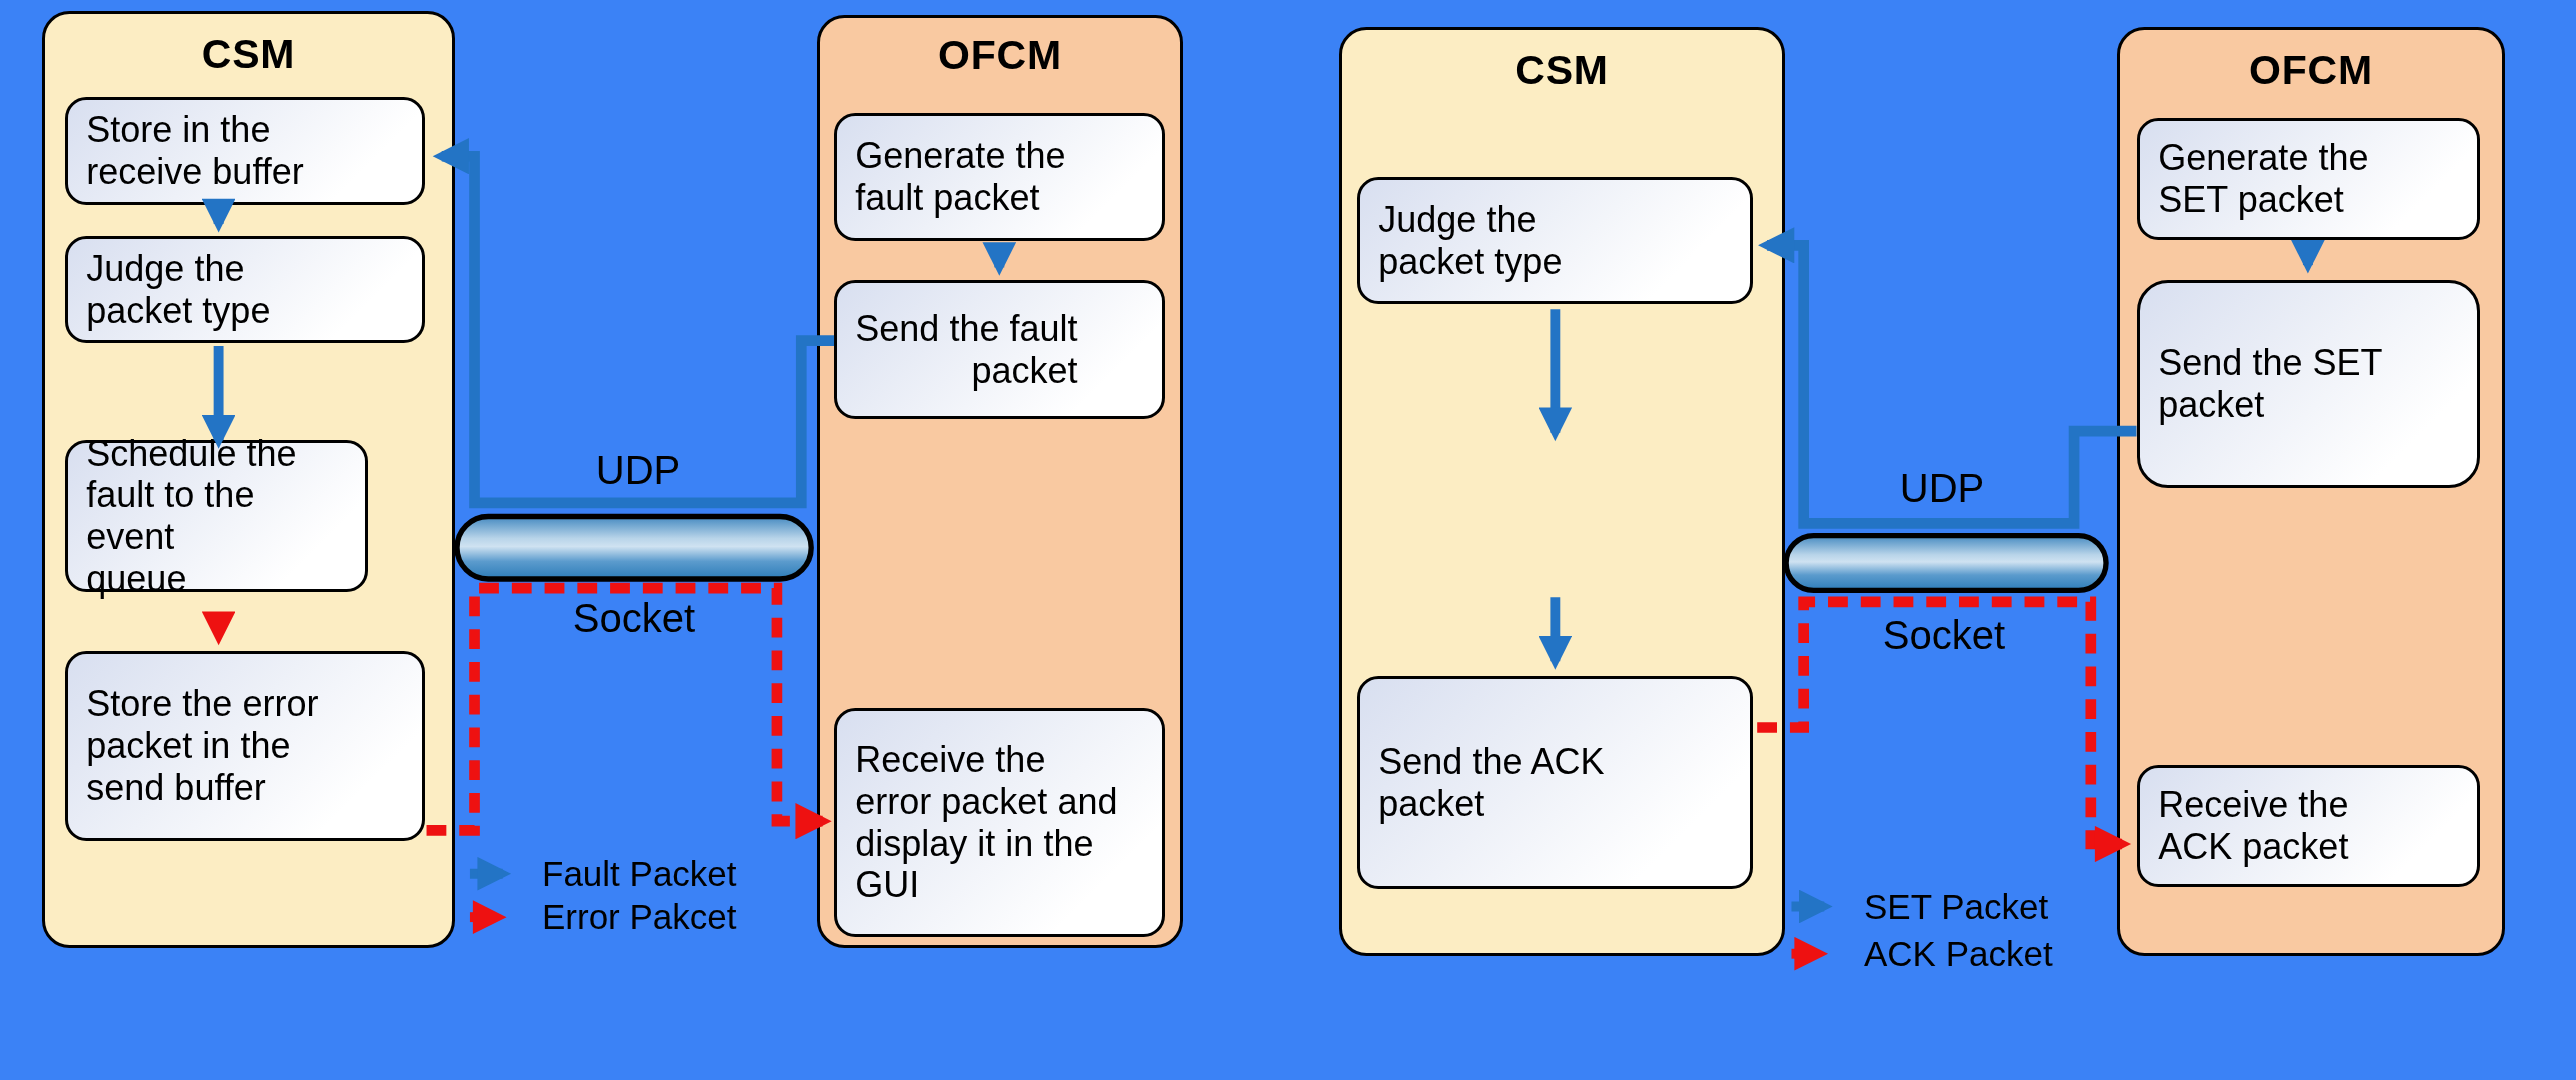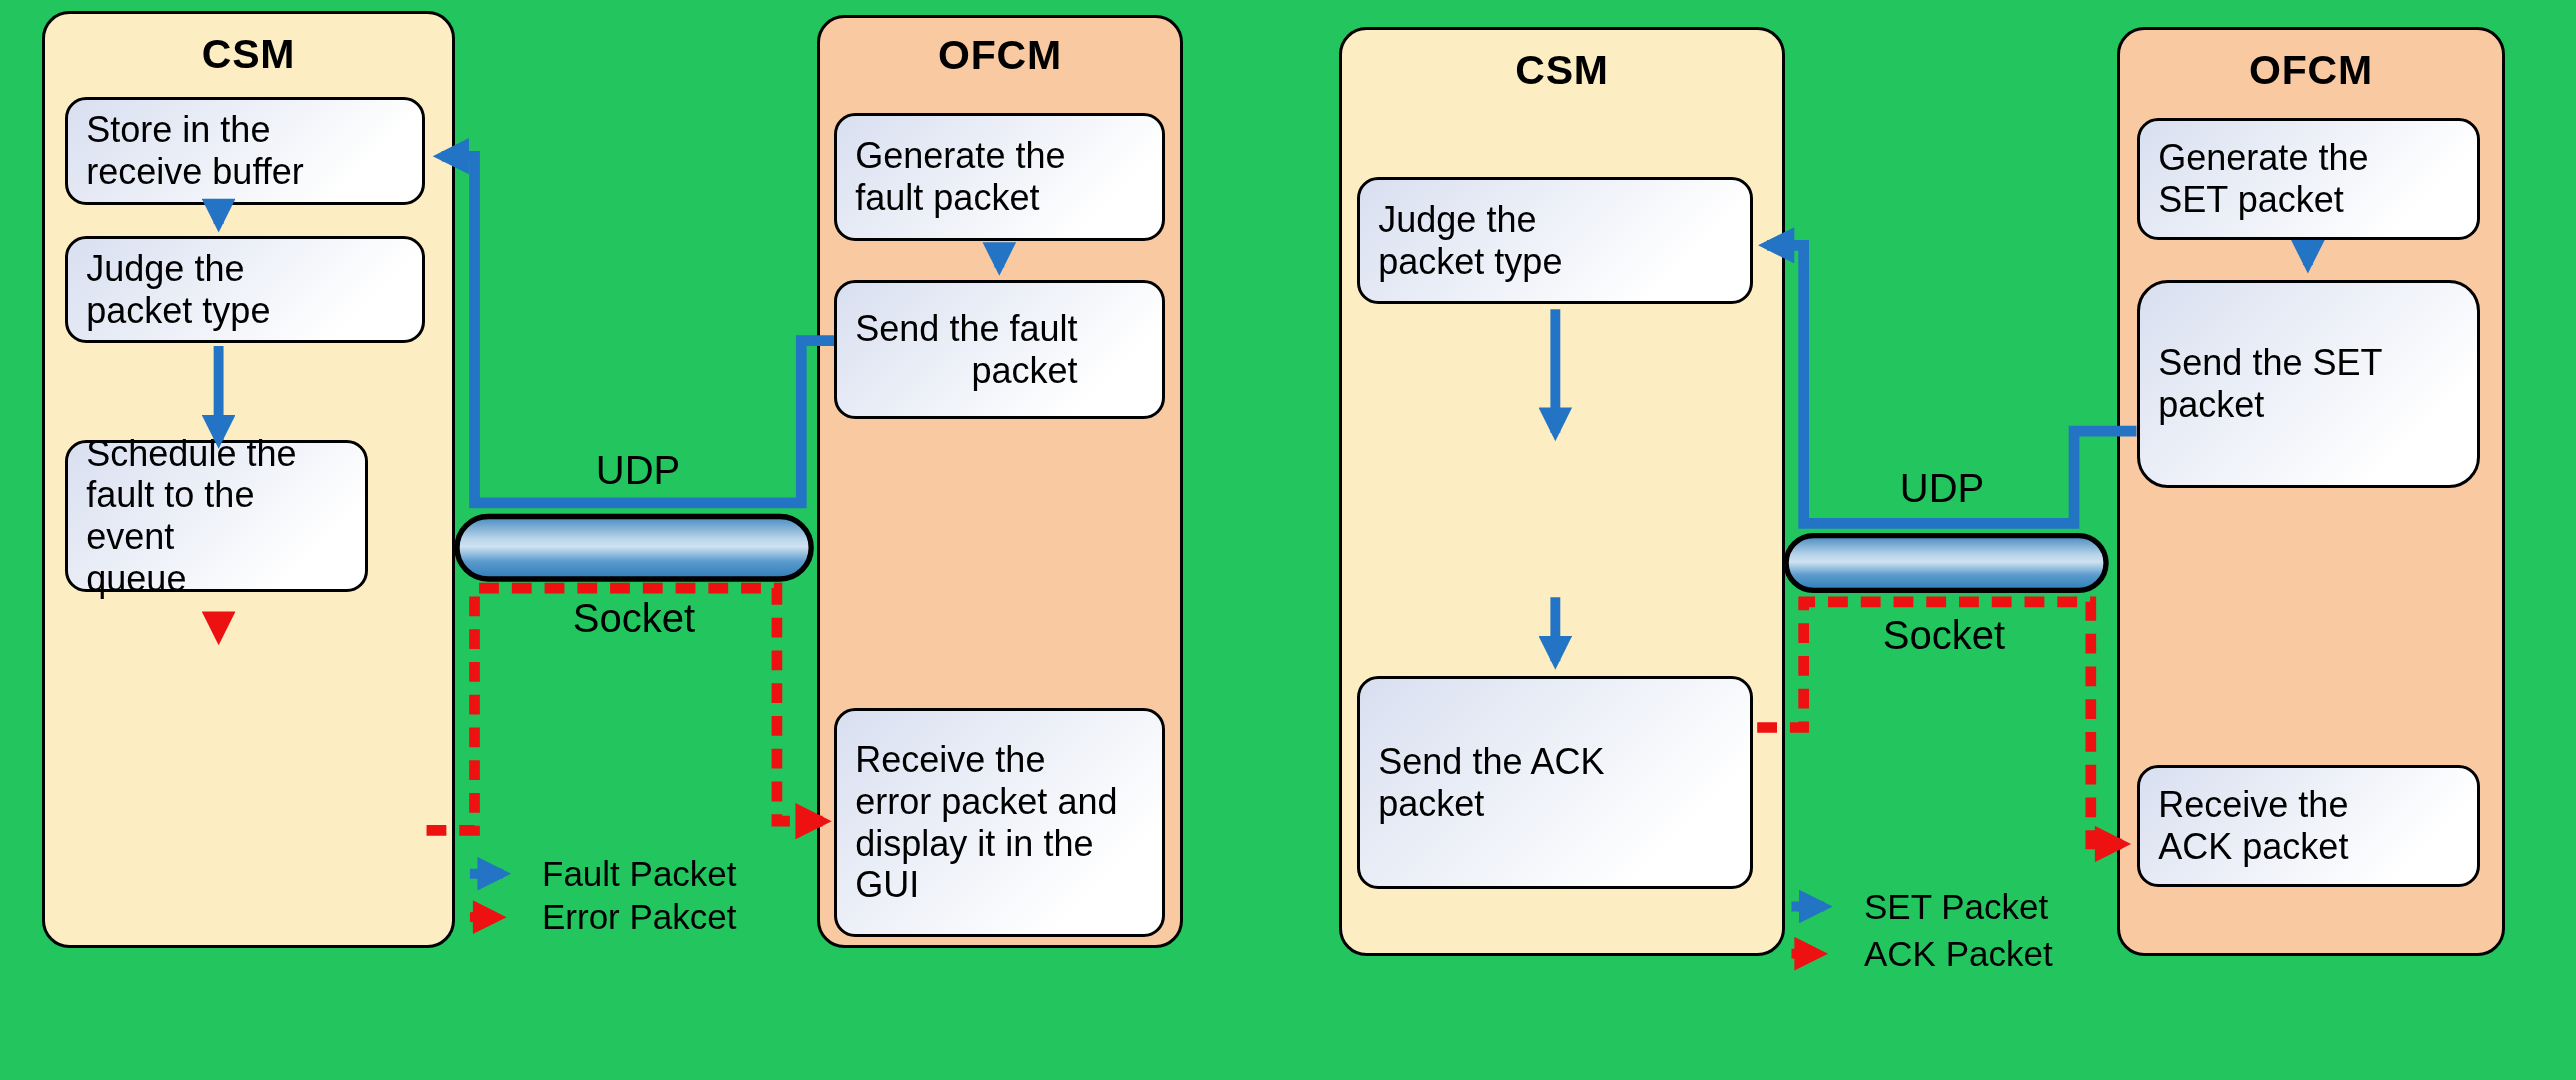--- a/index.html
+++ b/index.html
@@ -1,17 +1,17 @@
 <!DOCTYPE html>
 <html style="--csm_fill: #FCEDC3; --ofcm_fill: #F9C9A1; --blue: #2374C5; --red: #EE1111; --box_grad_start: #D8DFF0;font-size:12.2px"><head>
 <meta charset="utf-8">
 <style>
   html,body{margin:0;padding:0;background:#ffffff;}
   .canvas{
-    position:relative;width:2576px;height:1081px;background:#22c55e;overflow:hidden;
+    position:relative;width:2576px;height:1081px;background:#3b82f6;overflow:hidden;
     font-family:"Liberation Sans",sans-serif;color:#000;
   }
   .col{
     position:absolute;border:3.8px solid #000;border-radius:27.4px;box-sizing:border-box;
   }
   .col.csm{background:var(--csm_fill);}
   .col.ofcm{background:var(--ofcm_fill);}
   .col-title{
     position:absolute;text-align:center;font-weight:bold;font-size:41px;letter-spacing:0.8px;
   }
@@ -49,20 +49,23 @@
   <div class="col-title" style="left:42px;top:30.5px;width:413px;">CSM</div>
   <div class="col-title" style="left:817px;top:32px;width:366px;">OFCM</div>
 
   <div class="pbox" style="left:65px;top:97px;width:360px;height:108px;">Store in the
 receive buffer</div>
   <div class="pbox" style="left:65px;top:236px;width:360px;height:107px;">Judge the
 packet type</div>
   <div class="pbox" style="left:65px;top:440px;width:303px;height:152px;">Schedule the
 fault to the event
 queue</div>
+  <div class="pbox" style="left:65px;top:651px;width:360px;height:190px;">Store the error
+packet in the
+send buffer</div>
 
   <div class="pbox" style="left:834px;top:113px;width:331px;height:128px;">Generate the
 fault packet</div>
   <div class="pbox" style="left:834px;top:280px;width:331px;height:139px;text-align:right;">Send the fault
 packet</div>
   <div class="pbox" style="left:834px;top:708px;width:331px;height:229px;">Receive the
 error packet and
 display it in the
 GUI</div>
 

